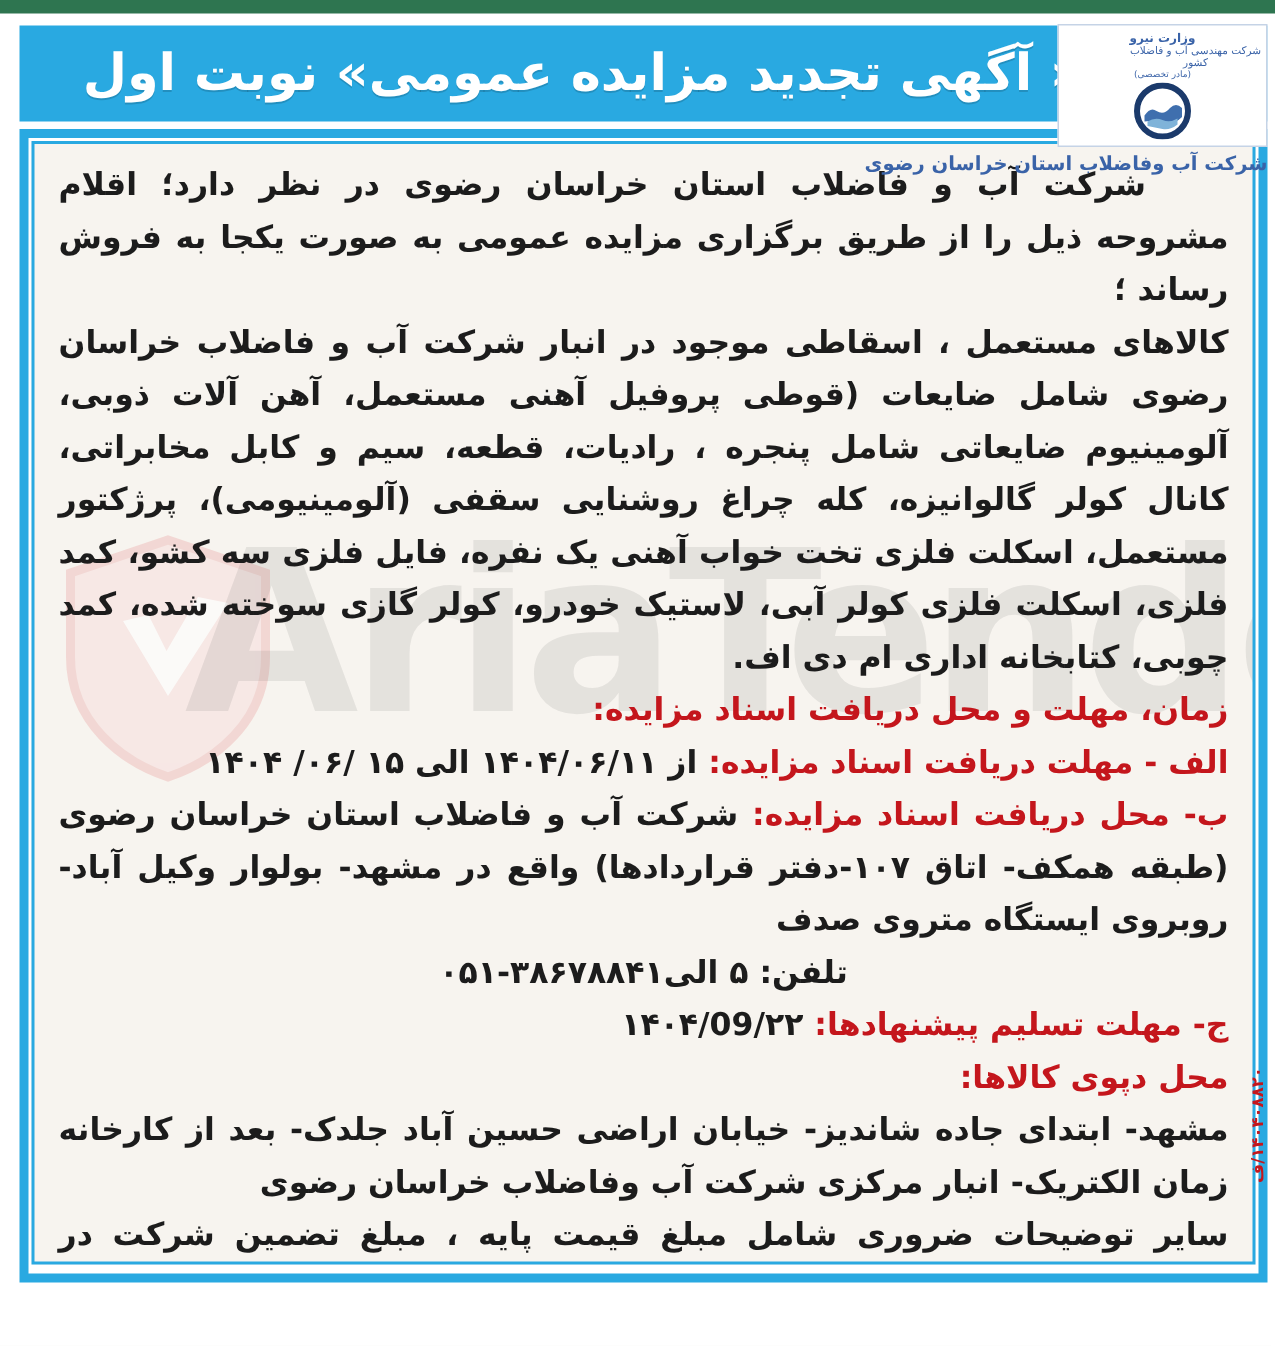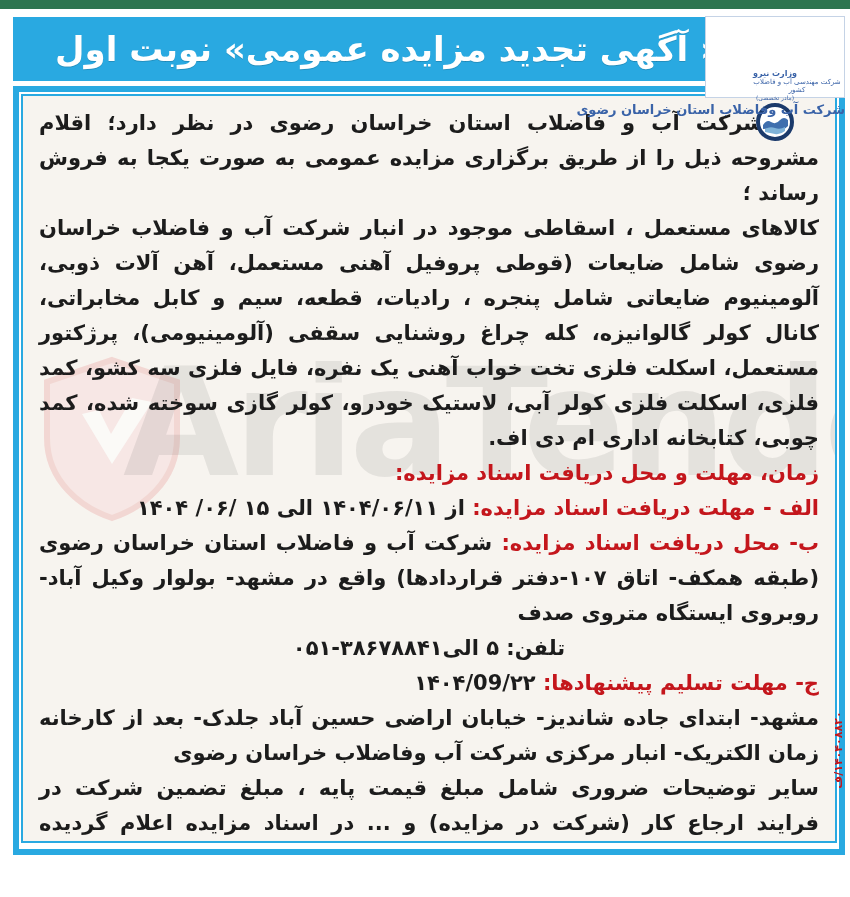--- a/index.html
+++ b/index.html
@@ -8,21 +8,21 @@
   .top-strip{position:absolute;top:0;left:0;width:850px;height:9px;background:#2E7550;}
 
   
   .header-band{position:absolute;top:17px;left:13px;width:832px;height:64px;background:#29A9E1;
                display:flex;align-items:center;justify-content:center;padding-right:81px;box-sizing:border-box;}
   .header-title{direction:rtl;color:#ffffff;font-weight:bold;font-size:34px;white-space:nowrap;
                 text-shadow:0 1px 0 rgba(0,0,0,.15);}
   .logo-wrap{position:absolute;top:16px;right:5px;width:140px;z-index:6;text-align:center;}
   .logo-box{background:#ffffff;border:1px solid #c5d3e6;height:82px;box-sizing:border-box;
             padding-top:4px;direction:rtl;}
-  .logo-box .l1{font-size:8px;line-height:9px;color:#3a63a8;font-weight:bold;margin-top:48px;}
+  .logo-box .l1{font-size:8px;line-height:9px;color:#3a63a8;font-weight:bold;}
   .logo-box .l2{font-size:7px;line-height:8px;color:#3a63a8;margin-left:44px;}
   .logo-box .l3{font-size:6px;line-height:7px;color:#3a63a8;}
   .logo-circle{margin-top:2px;}
   .logo-caption{margin-top:4px;font-size:13px;color:#3a63a8;font-weight:bold;direction:rtl;white-space:nowrap;}
 
   
   .body-outer{position:absolute;top:86px;left:13px;width:832px;height:769px;
               border:6px solid #29A9E1;box-sizing:border-box;}
   .body-inner{position:relative;height:calc(100% - 8px);margin:2px;border:2px solid #29A9E1;
               background:#F7F4EF;box-sizing:border-box;overflow:hidden;
@@ -96,20 +96,21 @@
         </p>
         <p>
           <span class="red">ب- محل دریافت اسناد مزایده:</span>
           <span>شرکت آب و فاضلاب استان خراسان رضوی (طبقه همکف- اتاق ۱۰۷-دفتر قراردادها) واقع در مشهد- بولوار وکیل آباد- روبروی ایستگاه متروی صدف</span>
         </p>
         <p class="phone-line">تلفن: ۵ الی۳۸۶۷۸۸۴۱-۰۵۱</p>
         <p>
           <span class="red">ج- مهلت تسلیم پیشنهادها:</span>
           <span>۱۴۰۴/09/۲۲</span>
         </p>
+        <p class="red">محل دپوی کالاها:</p>
         <p>مشهد- ابتدای جاده شاندیز- خیابان اراضی حسین آباد جلدک- بعد از کارخانه زمان الکتریک- انبار مرکزی شرکت آب وفاضلاب خراسان رضوی</p>
         <p>سایر توضیحات ضروری شامل مبلغ قیمت پایه ، مبلغ تضمین شرکت در فرایند ارجاع کار (شرکت در مزایده) و ... در اسناد مزایده اعلام گردیده است.</p>
       </div>
 
     </div>
   </div>
 
   <div class="side-code">۱۴۰۴۰۸۸۲۰/ف</div>
 
 </div>

